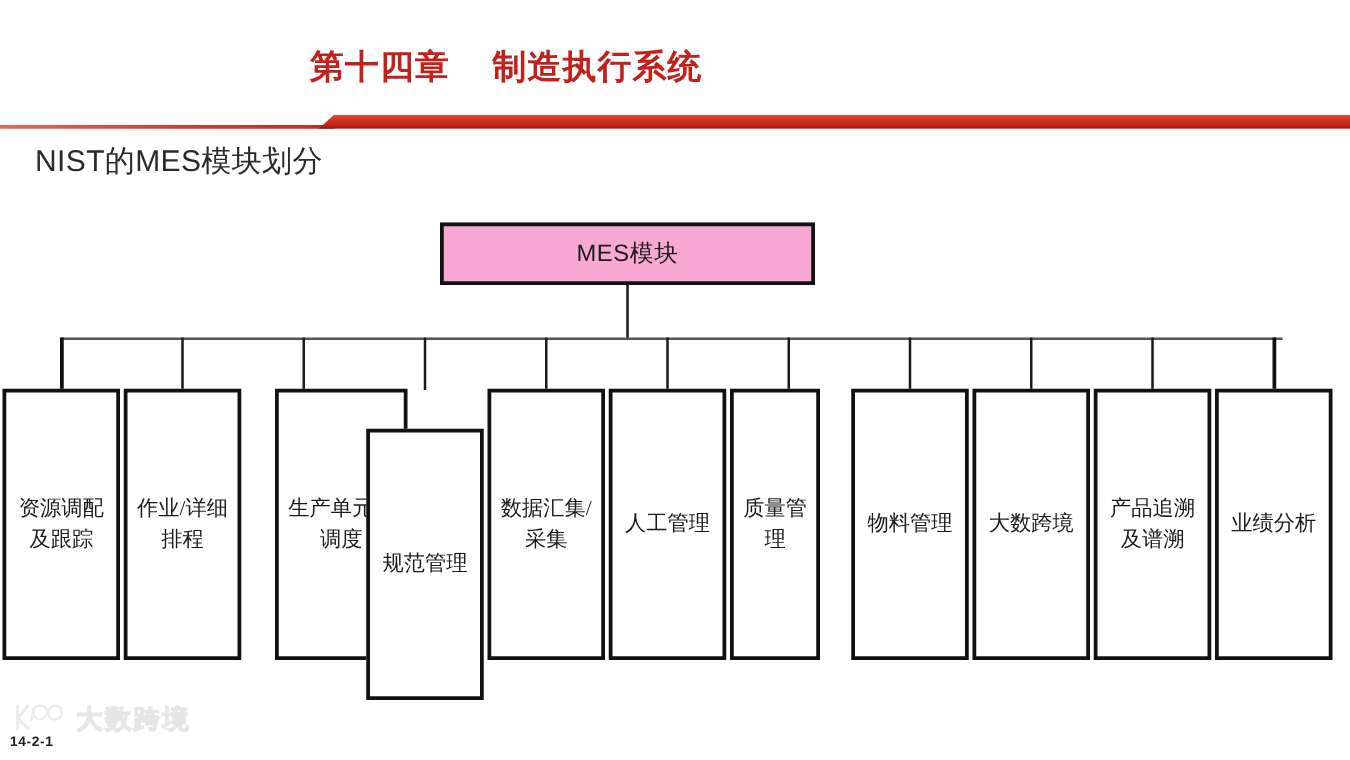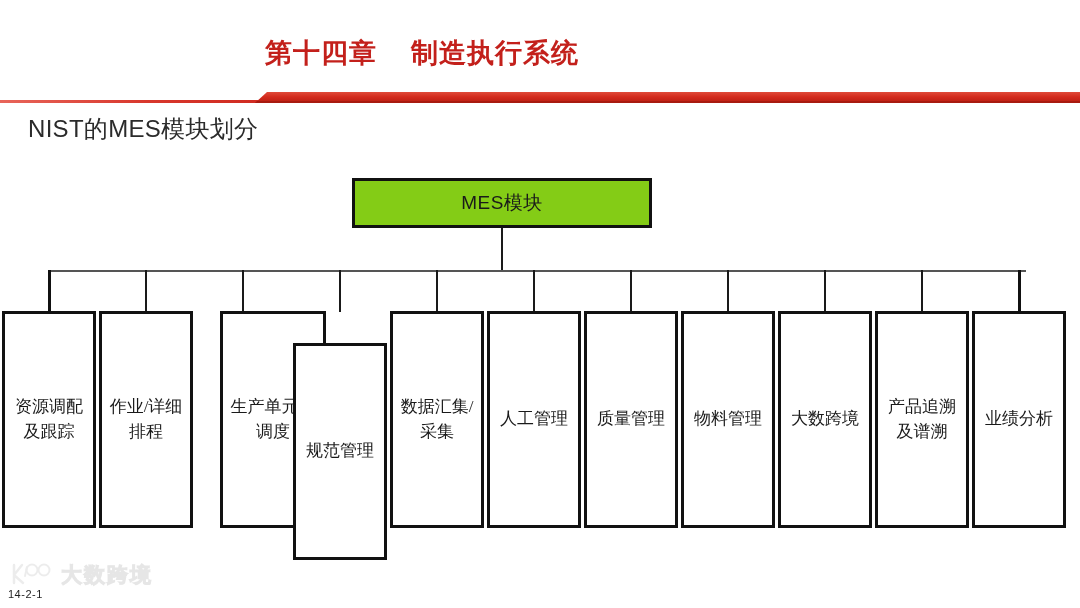--- a/index.html
+++ b/index.html
@@ -23,21 +23,20 @@
   .slide-title {
     position: absolute;
     left: 248px;
     top: 38px;
     font-size: 27px;
     font-weight: bold;
     letter-spacing: 1px;
     color: #c3201b;
     white-space: pre;
     line-height: 1.15;
-    margin-left: 17px;
   }
 
   
   .divider-thin {
     position: absolute;
     left: 0px;
     top: 100px;
     width: 268px;
     height: 3px;
     background: linear-gradient(to right, #e8655a 0%, #d8372c 55%, #cf2a20 100%);
@@ -73,21 +72,21 @@
   }
 
   
   .root-box {
     position: absolute;
     left: 352px;
     top: 178px;
     width: 300px;
     height: 50px;
     border: 3px solid #111111;
-    background: #84cc16;
+    background: #f9a8d4;
     box-sizing: border-box;
     display: flex;
     align-items: center;
     justify-content: center;
   }
   .root-label {
     font-size: 19px;
     color: #1a1a1a;
     letter-spacing: 0.5px;
   }
@@ -163,21 +162,21 @@
     font-weight: bold;
     color: #d9d9d9;
     letter-spacing: 2px;
     -webkit-text-stroke: 1px #d3d3d3;
   }
   .page-num {
     position: absolute;
     left: 8px;
     top: 588px;
     font-size: 11px;
-    font-weight: normal;
+    font-weight: bold;
     color: #1f1f1f;
     letter-spacing: 0.5px;
   }
 </style>
 </head>
 <body>
 
 <div id="slide">
 
   <div class="slide-title">第十四章    制造执行系统</div>
@@ -219,21 +218,21 @@
       </div>
       <div class="leaf" style="left: 293px; width: 94px; margin-top: 32px;">
         <span class="leaf-label">规范管理</span>
       </div>
       <div class="leaf" style="left: 390px; width: 94px; justify-content: flex-end;">
         <span class="leaf-label">数据汇集/采集</span>
       </div>
       <div class="leaf" style="left: 487px; width: 94px;">
         <span class="leaf-label">人工管理</span>
       </div>
-      <div class="leaf" style="left: 584px; width: 94px;">
+      <div class="leaf" style="left: 584px; width: 72px;">
         <span class="leaf-label">质量管理</span>
       </div>
       <div class="leaf" style="left: 681px; width: 94px;">
         <span class="leaf-label">物料管理</span>
       </div>
       <div class="leaf" style="left: 778px; width: 94px;">
         <span class="leaf-label">大数跨境</span>
       </div>
       <div class="leaf" style="left: 875px; width: 94px;">
         <span class="leaf-label">产品追溯及谱溯</span>

